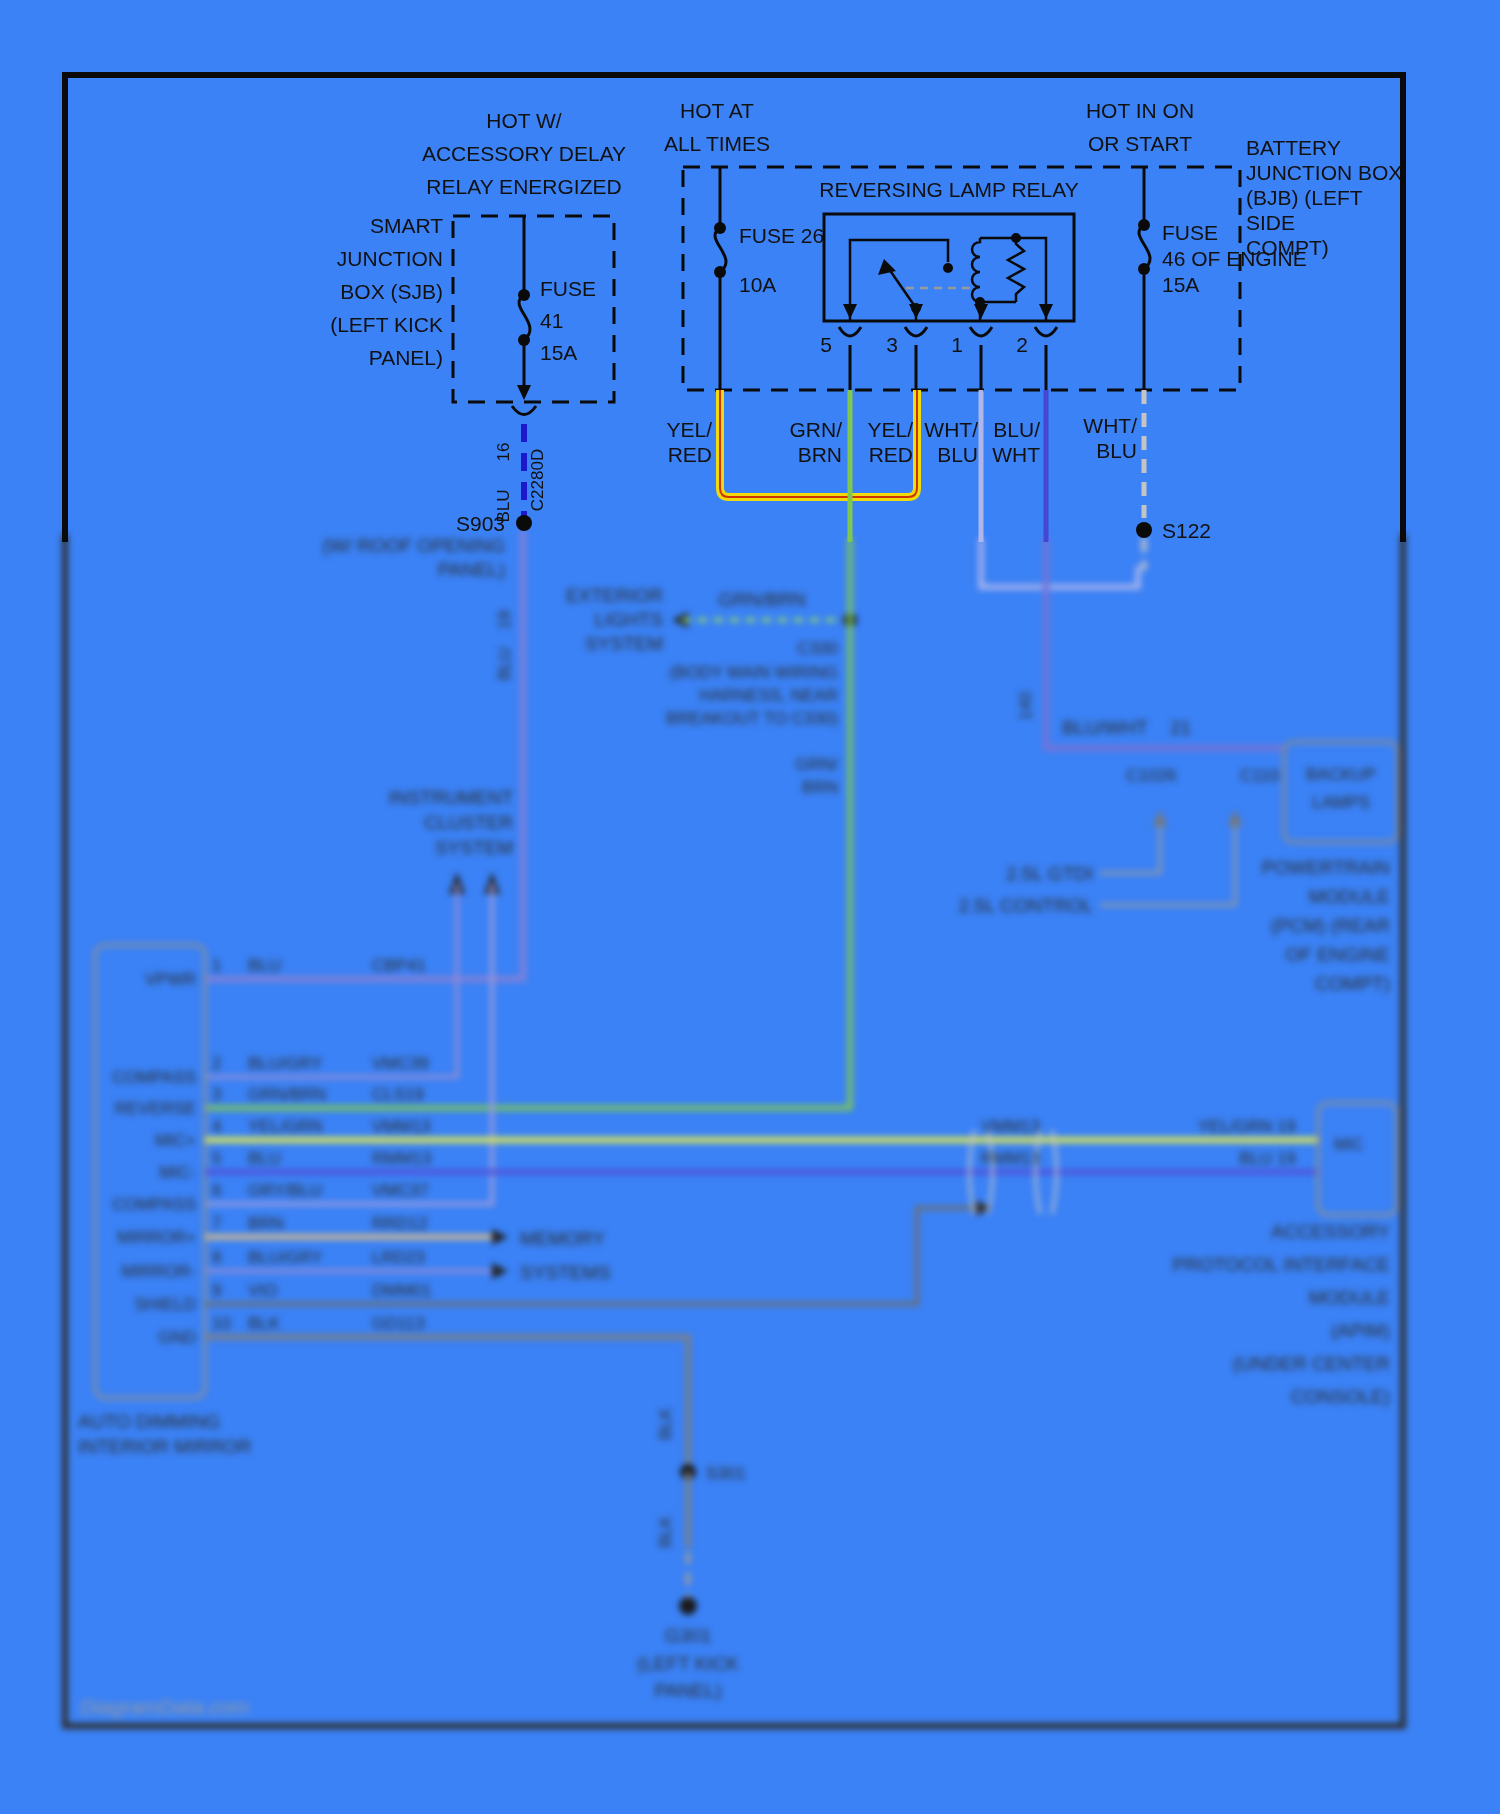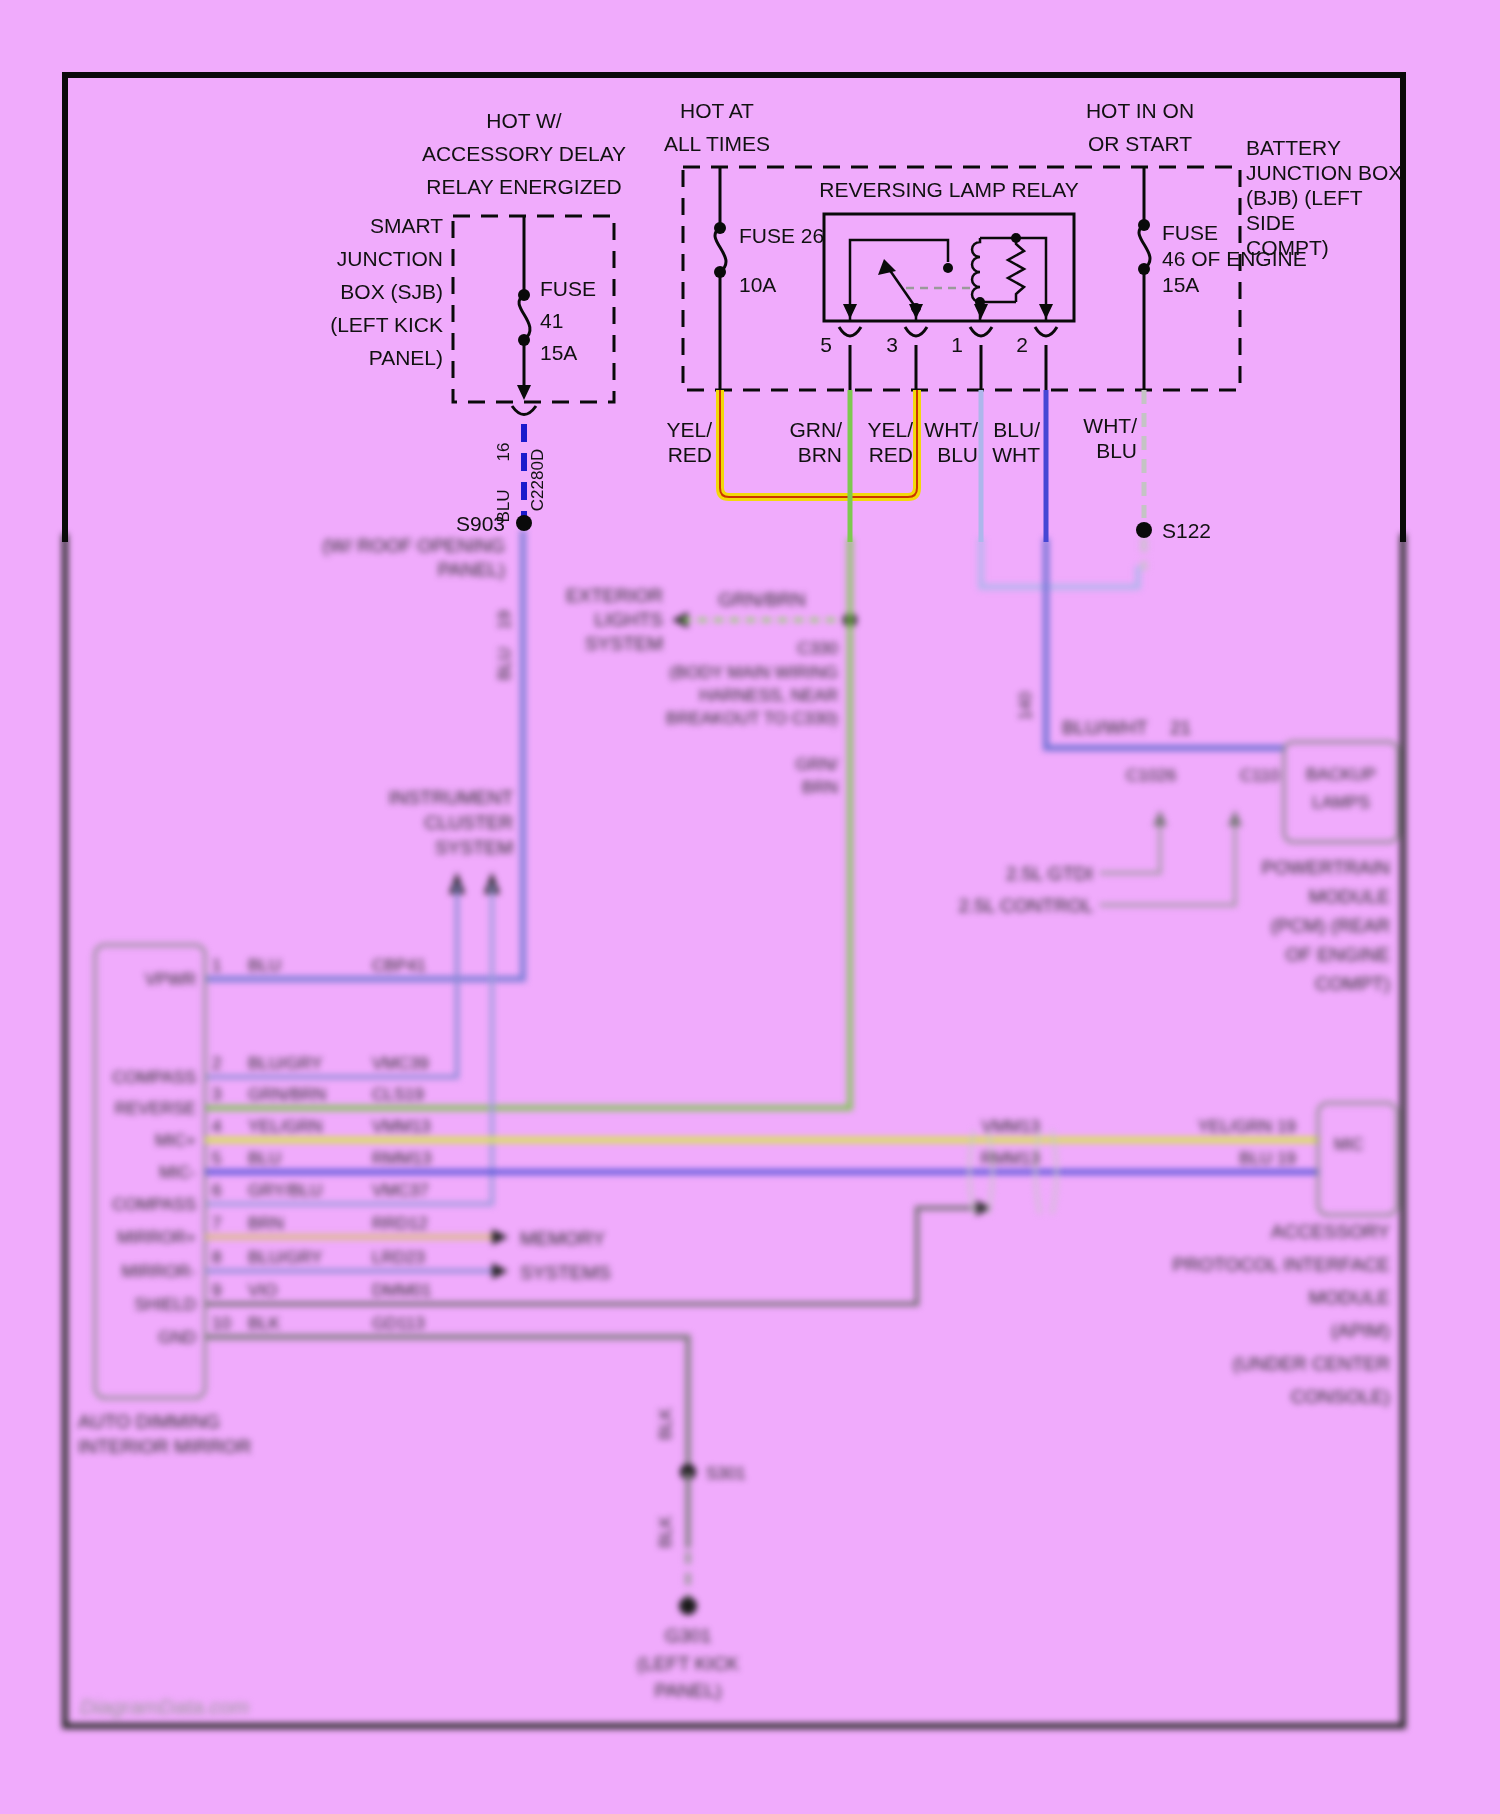--- a/index.html
+++ b/index.html
@@ -1,16 +1,16 @@
 <!DOCTYPE html>
 <html><head>
 <meta charset="utf-8">
 <style>
   html,body{margin:0;padding:0;background:#ffffff;}
-  #canvas{position:relative;width:1500px;height:1814px;background:#f0abfc;overflow:hidden;
+  #canvas{position:relative;width:1500px;height:1814px;background:#3b82f6;overflow:hidden;
           font-family:"Liberation Sans",sans-serif;}
   #blur-layer{position:absolute;left:0;top:0;width:1500px;height:1814px;filter:blur(3.4px);}
   #sharp-layer{position:absolute;left:0;top:0;width:1500px;height:1814px;}
   svg{position:absolute;left:0;top:0;}
   text{font-family:"Liberation Sans",sans-serif;fill:#111;}
   .t21{font-size:21px;}
   .t19{font-size:19px;}
   .t17{font-size:17px;}
   .t16{font-size:16px;}
   .bt{fill:#2b2b2b;}

